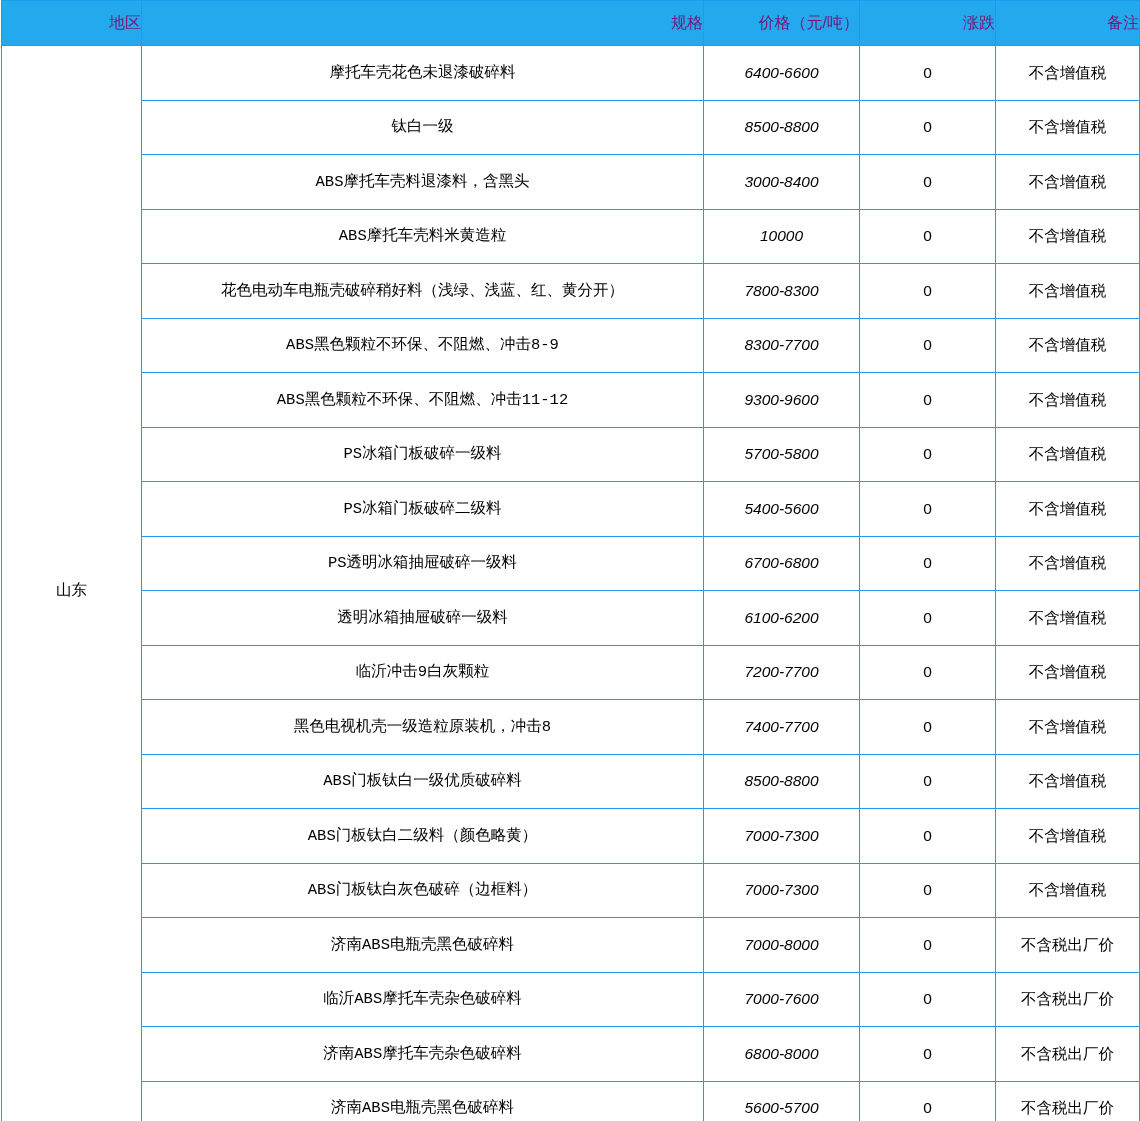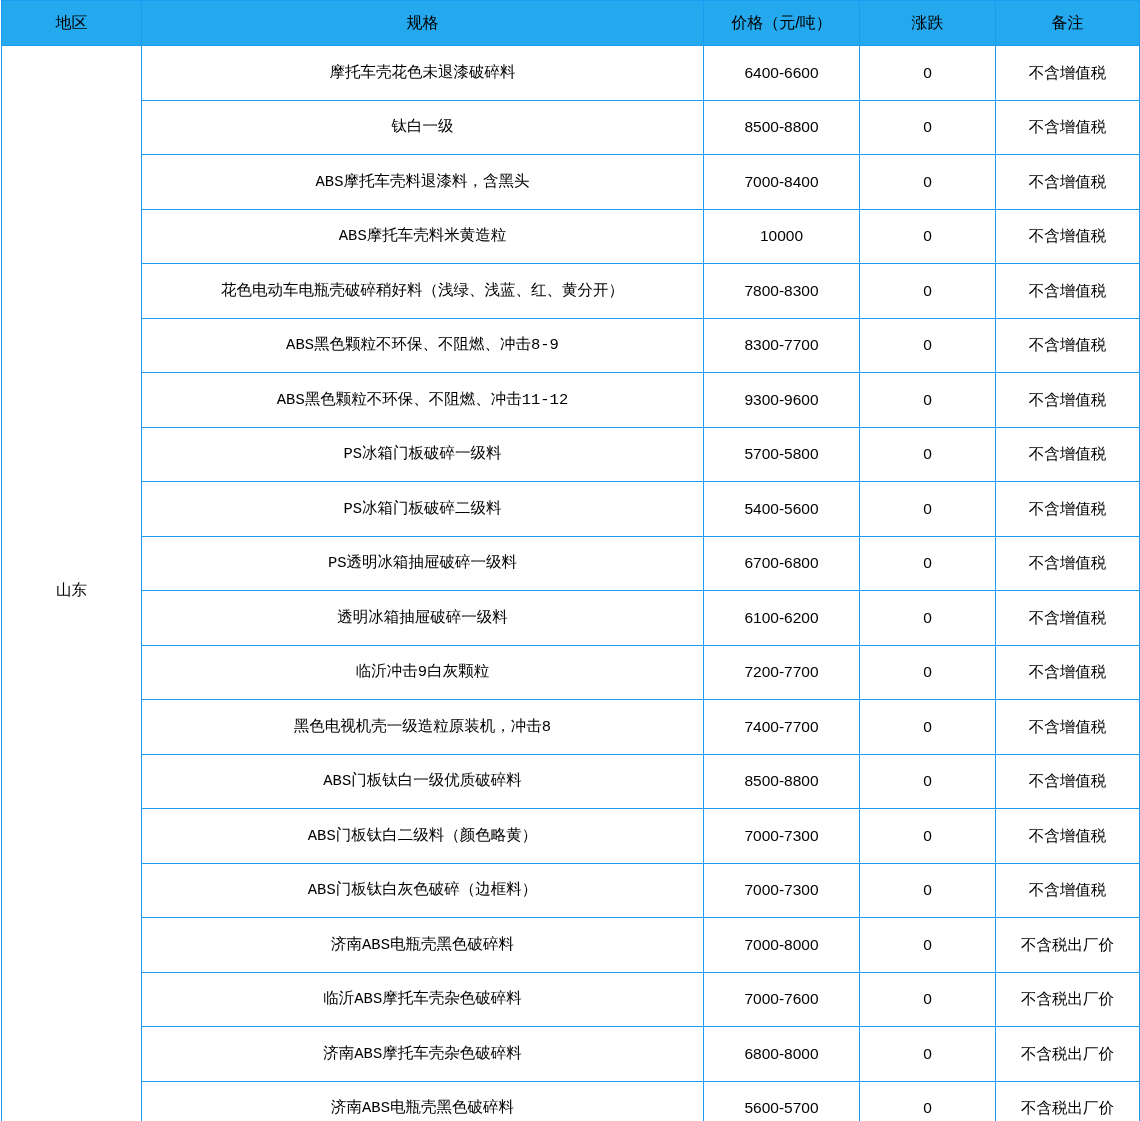--- a/index.html
+++ b/index.html
@@ -35,40 +35,42 @@
     border: 1px solid #1b9cf0;
     padding: 0;
     text-align: center;
     vertical-align: middle;
     font-size: 15.5px;
     line-height: 1.3;
     color: #000000;
   }
   table.price-table thead th {
     background: #24a9ef;
-    color: #000000;
+    color: #701a75;
     height: 44px;
     font-weight: normal;
     font-size: 16px;
     border: 1px solid #1b9cf0;
+    text-align: right;
   }
   table.price-table tbody td {
     height: 53.5px;
   }
   td.region-cell {
     font-size: 16.5px;
   }
   td.spec-cell {
     font-size: 16px;
     padding: 0 6px;
     white-space: nowrap;
     font-family: Liberation Mono, monospace;
   }
   td.price-cell {
     font-size: 16px;
+    font-style: italic;
   }
   td.change-cell {
     font-size: 15.5px;
   }
   td.note-cell {
     font-size: 15.5px;
   }
 </style>
 </head>
 <body>
@@ -100,21 +102,21 @@
           <td class="note-cell">不含增值税</td>
         </tr>
         <tr>
           <td class="spec-cell">钛白一级</td>
           <td class="price-cell">8500-8800</td>
           <td class="change-cell">0</td>
           <td class="note-cell">不含增值税</td>
         </tr>
         <tr>
           <td class="spec-cell">ABS摩托车壳料退漆料，含黑头</td>
-          <td class="price-cell">7000-8400</td>
+          <td class="price-cell">3000-8400</td>
           <td class="change-cell">0</td>
           <td class="note-cell">不含增值税</td>
         </tr>
         <tr>
           <td class="spec-cell">ABS摩托车壳料米黄造粒</td>
           <td class="price-cell">10000</td>
           <td class="change-cell">0</td>
           <td class="note-cell">不含增值税</td>
         </tr>
         <tr>

